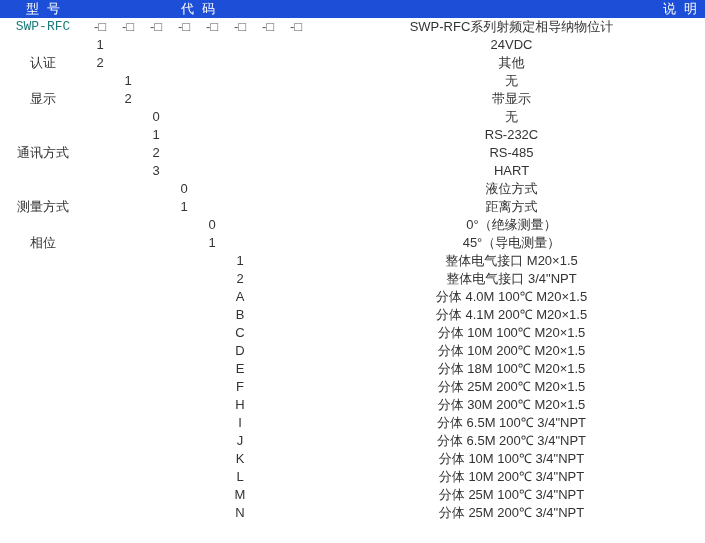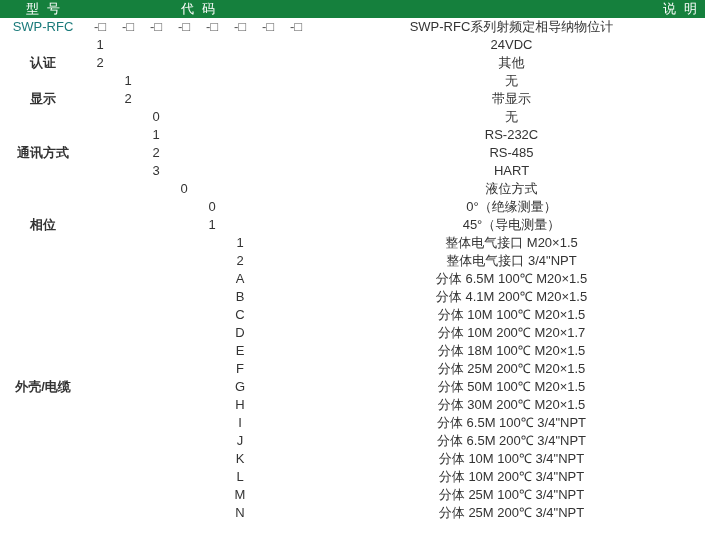--- a/index.html
+++ b/index.html
@@ -8,21 +8,21 @@
     font-family: "Microsoft YaHei", Arial, sans-serif;
     font-size: 13px;
     color: #333;
     background: #fff;
   }
   .table {
     width: 705px;
     border-collapse: collapse;
   }
   .header-row {
-    background: #15803d;
+    background: #1d4ed8;
     color: #fff;
     height: 16px;
     padding-left: 6px;
   }
   .header-row td {
     text-align: center;
     letter-spacing: 8px;
     padding-left: 8px;
   }
   td {
@@ -39,25 +39,25 @@
     width: 28px;
     text-align: center;
     white-space: nowrap;
   }
   .desc-col {
     padding-left: 8px;
     text-align: center;
   }
   .label-cell {
     text-align: center;
-    font-weight: bold;
   }
   .swp {
     color: #1a7a7a;
     font-weight: normal;
+    font-family: Liberation Mono, monospace;
   }
   .dash {
     color: #555;
   }
 </style>
 </head>
 <body>
 
 <table class="table">
   <tbody>
@@ -184,20 +184,32 @@
         <td class="code-col"></td>
         <td class="code-col"></td>
         <td class="code-col"></td>
     <td class="code-col">0</td>
     <td class="code-col"></td>
         <td class="code-col"></td>
         <td class="code-col"></td>
         <td class="code-col"></td>
     <td class="desc-col">液位方式</td>
   </tr>
+  <tr>
+    <td class="model-col label-cell">测量方式</td>
+        <td class="code-col"></td>
+        <td class="code-col"></td>
+        <td class="code-col"></td>
+    <td class="code-col">1</td>
+    <td class="code-col"></td>
+        <td class="code-col"></td>
+        <td class="code-col"></td>
+        <td class="code-col"></td>
+    <td class="desc-col">距离方式</td>
+  </tr>
 
   <tr>
     <td class="model-col"></td>
         <td class="code-col"></td>
         <td class="code-col"></td>
         <td class="code-col"></td>
         <td class="code-col"></td>
     <td class="code-col">0</td>
     <td class="code-col"></td>
         <td class="code-col"></td>
@@ -246,21 +258,21 @@
       <tr>
         <td class="model-col label-cell"></td>
         <td class="code-col"></td>
         <td class="code-col"></td>
         <td class="code-col"></td>
         <td class="code-col"></td>
         <td class="code-col"></td>
         <td class="code-col">A</td>
         <td class="code-col"></td>
         <td class="code-col"></td>
-        <td class="desc-col">分体 6.5M 100℃ M20×1.5</td>
+        <td class="desc-col">分体 4.0M 100℃ M20×1.5</td>
       </tr>
       <tr>
         <td class="model-col label-cell"></td>
         <td class="code-col"></td>
         <td class="code-col"></td>
         <td class="code-col"></td>
         <td class="code-col"></td>
         <td class="code-col"></td>
         <td class="code-col">B</td>
         <td class="code-col"></td>
@@ -282,21 +294,21 @@
       <tr>
         <td class="model-col label-cell"></td>
         <td class="code-col"></td>
         <td class="code-col"></td>
         <td class="code-col"></td>
         <td class="code-col"></td>
         <td class="code-col"></td>
         <td class="code-col">D</td>
         <td class="code-col"></td>
         <td class="code-col"></td>
-        <td class="desc-col">分体 10M 200℃ M20×1.7</td>
+        <td class="desc-col">分体 10M 200℃ M20×1.5</td>
       </tr>
       <tr>
         <td class="model-col label-cell"></td>
         <td class="code-col"></td>
         <td class="code-col"></td>
         <td class="code-col"></td>
         <td class="code-col"></td>
         <td class="code-col"></td>
         <td class="code-col">E</td>
         <td class="code-col"></td>
@@ -309,32 +321,20 @@
         <td class="code-col"></td>
         <td class="code-col"></td>
         <td class="code-col"></td>
         <td class="code-col"></td>
         <td class="code-col">F</td>
         <td class="code-col"></td>
         <td class="code-col"></td>
         <td class="desc-col">分体 25M 200℃ M20×1.5</td>
       </tr>
       <tr>
-        <td class="model-col label-cell">外壳/电缆</td>
-        <td class="code-col"></td>
-        <td class="code-col"></td>
-        <td class="code-col"></td>
-        <td class="code-col"></td>
-        <td class="code-col"></td>
-        <td class="code-col">G</td>
-        <td class="code-col"></td>
-        <td class="code-col"></td>
-        <td class="desc-col">分体 50M 100℃ M20×1.5</td>
-      </tr>
-      <tr>
         <td class="model-col label-cell"></td>
         <td class="code-col"></td>
         <td class="code-col"></td>
         <td class="code-col"></td>
         <td class="code-col"></td>
         <td class="code-col"></td>
         <td class="code-col">H</td>
         <td class="code-col"></td>
         <td class="code-col"></td>
         <td class="desc-col">分体 30M 200℃ M20×1.5</td>

